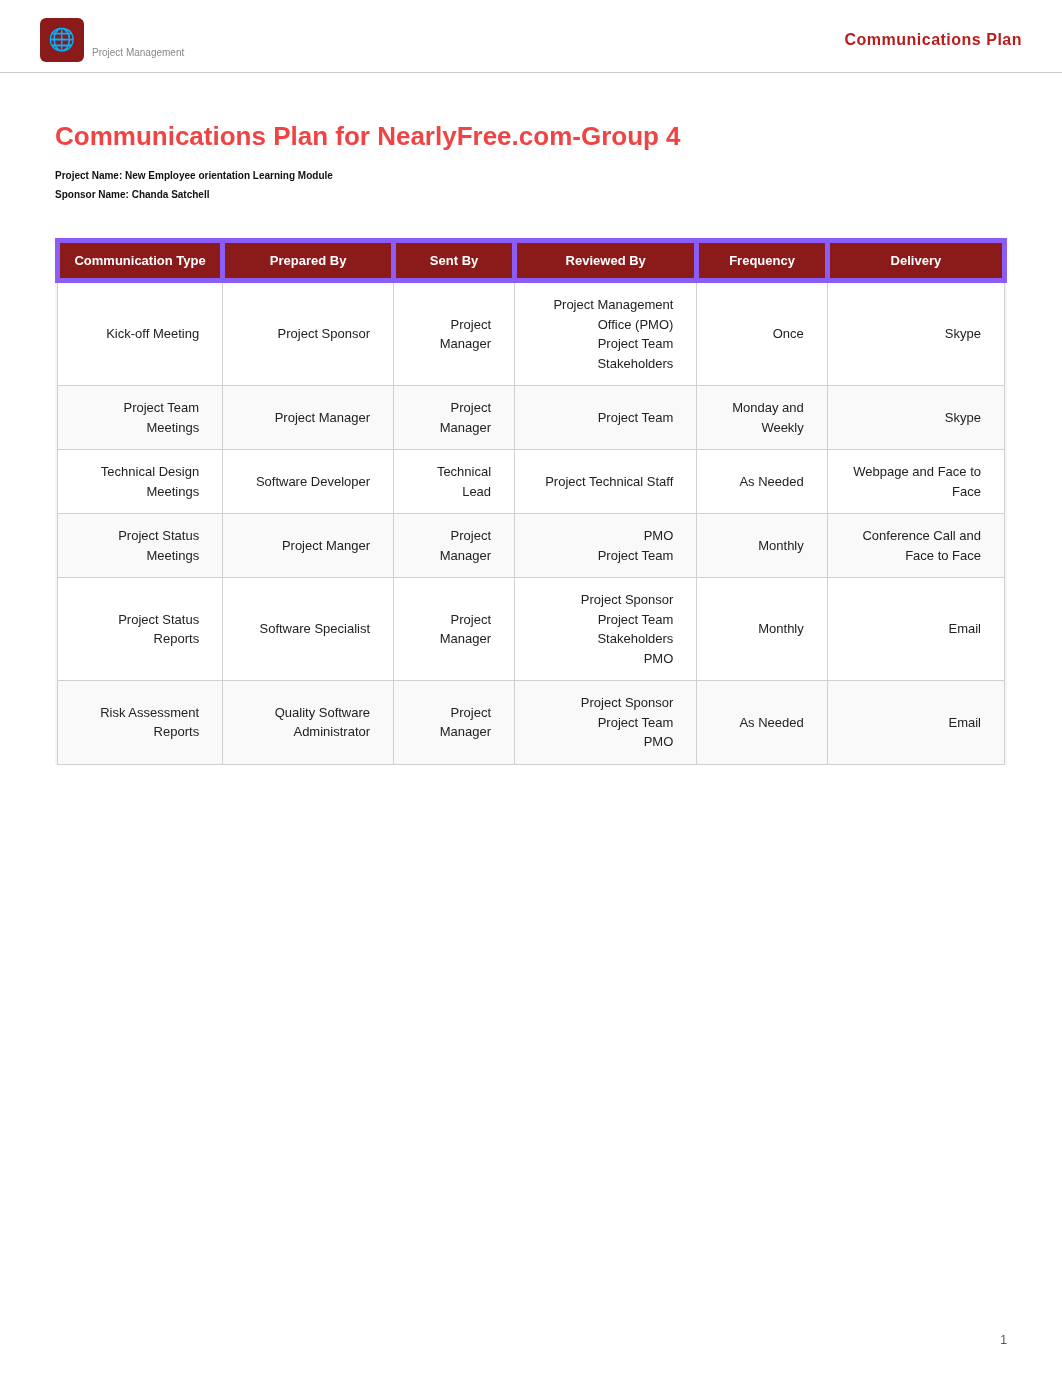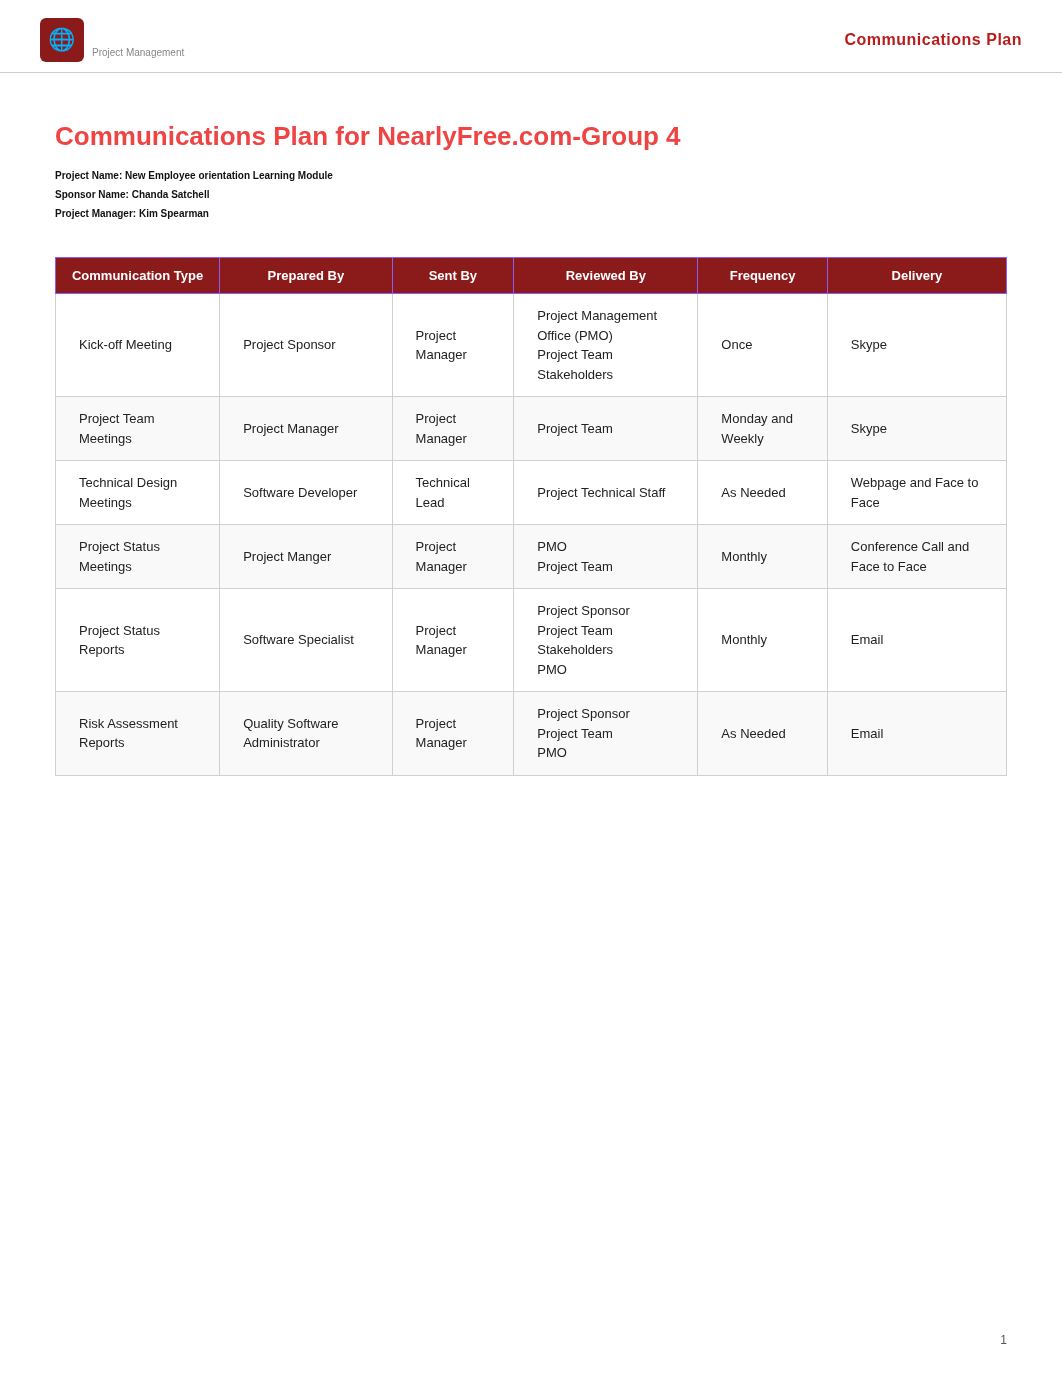--- a/index.html
+++ b/index.html
@@ -72,31 +72,31 @@
     }
     thead tr {
       background: #8B1A1A;
       color: #ffffff;
     }
     thead th {
       padding: 10px 14px;
       text-align: center;
       font-weight: bold;
       font-size: 13px;
-      border: 1px solid #8b5cf6;
+      border: 5px solid #8b5cf6;
     }
     tbody tr {
       background: #ffffff;
     }
     tbody tr:nth-child(even) {
       background: #f9f9f9;
     }
     tbody td {
       padding: 12px 23px;
-      text-align: left;
+      text-align: right;
       vertical-align: middle;
       border: 1px solid #d0d0d0;
       line-height: 1.5;
       font-size: 13px;
     }
     .footer-page {
       position: absolute;
       bottom: 30px;
       right: 55px;
       font-size: 12px;
@@ -126,24 +126,20 @@
   <h1 class="page-title">Communications Plan for NearlyFree.com-Group 4</h1>
 
   <div class="meta-info">
     <div>
       <span>Project Name:</span>
       <span>New Employee orientation Learning Module</span>
     </div>
     <div>
       <span>Sponsor Name:</span>
       <span>Chanda Satchell</span>
-    </div>
-    <div>
-      <span>Project Manager:</span>
-      <span>Kim Spearman</span>
     </div>
   </div>
 
   <table>
     <thead>
       <tr>
         <th>Communication Type</th>
         <th>Prepared By</th>
         <th>Sent By</th>
         <th>Reviewed By</th>

